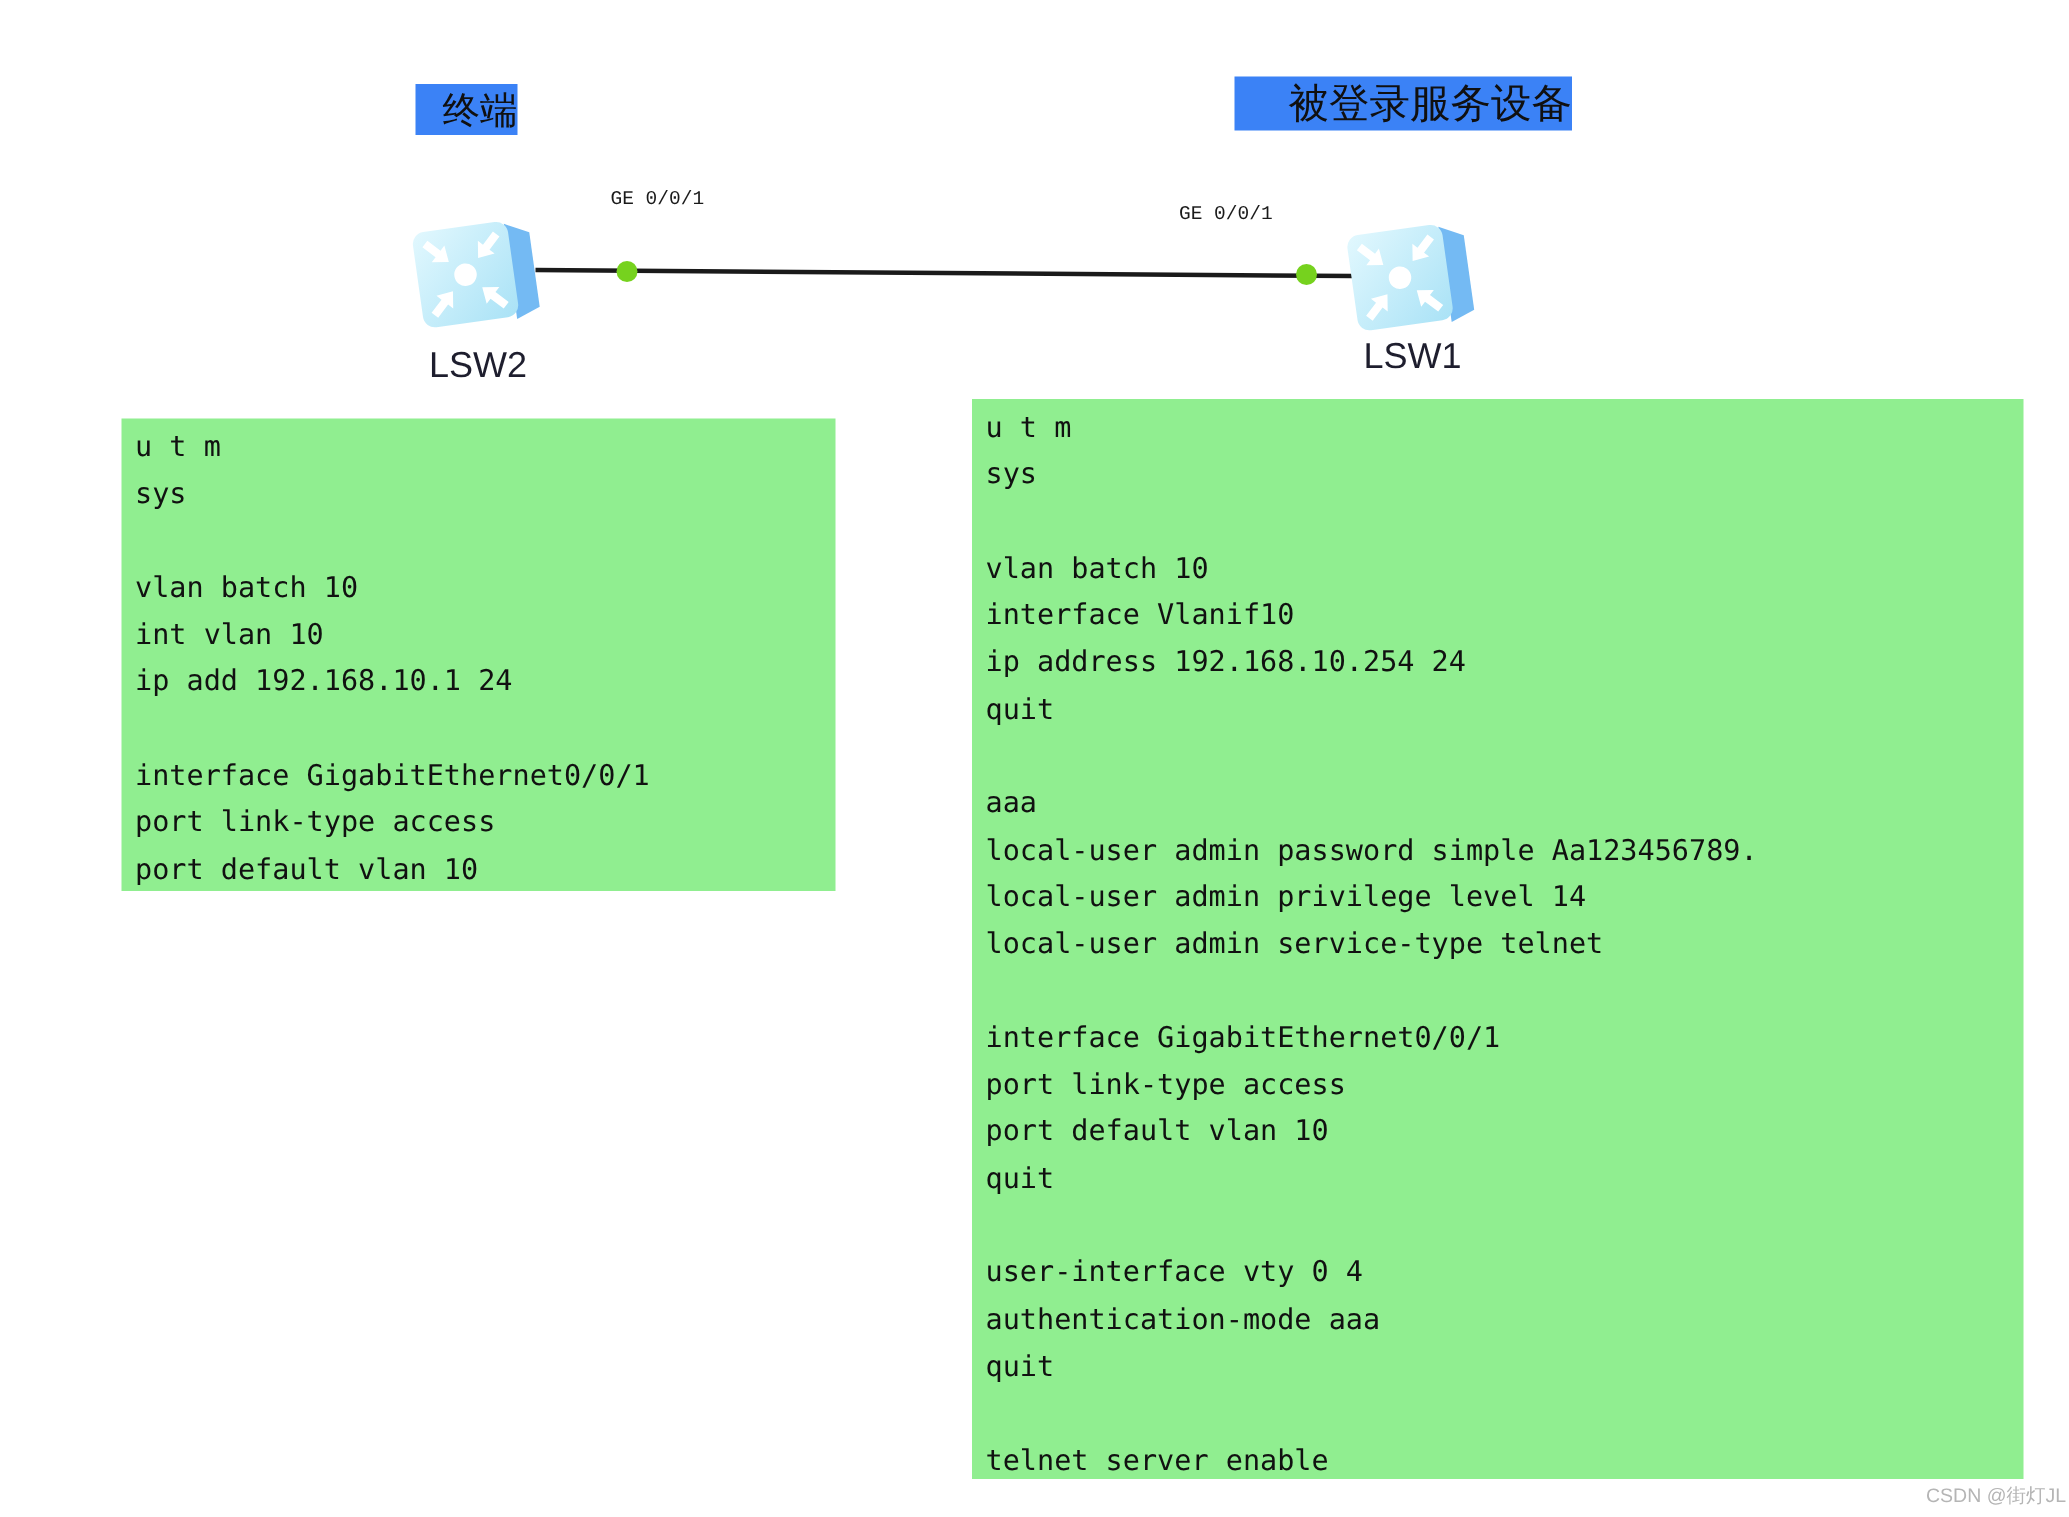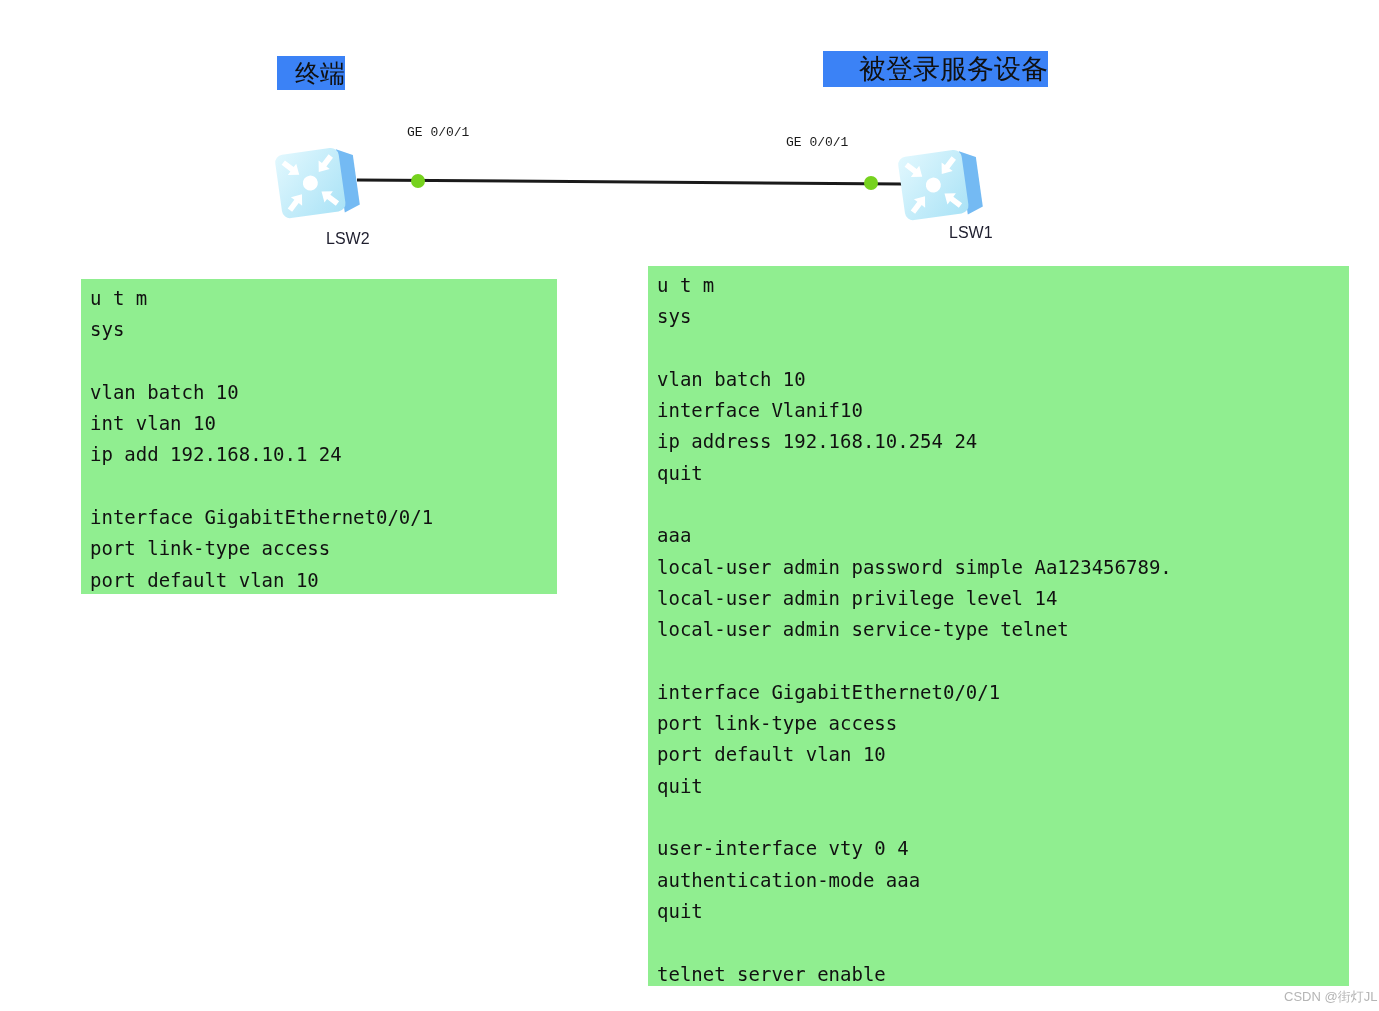--- a/index.html
+++ b/index.html
@@ -25,24 +25,23 @@
     color:#1a1a1a;
     font-size:13px;
     font-family:Liberation Mono, monospace;
     white-space:nowrap;
   }
   .port-left{left:407px;top:125px;}
   .port-right{left:786px;top:135px;}
   .device-name{
     position:absolute;
     color:#1e1e2e;
-    font-size:16px;
+    font-size:24px;
     font-family:"Liberation Sans", sans-serif;
     white-space:nowrap;
-    margin-left:40px;
   }
   .name-lsw2{left:286px;top:230px;}
   .name-lsw1{left:909px;top:224px;}
   .link-svg{position:absolute;left:350px;top:172px;z-index:1;}
   .dev-svg{position:absolute;z-index:2;}
   .dev-lsw2{left:272px;top:136px;}
   .dev-lsw1{left:895px;top:138px;}
   .config-box{
     position:absolute;
     background:#90EE90;

